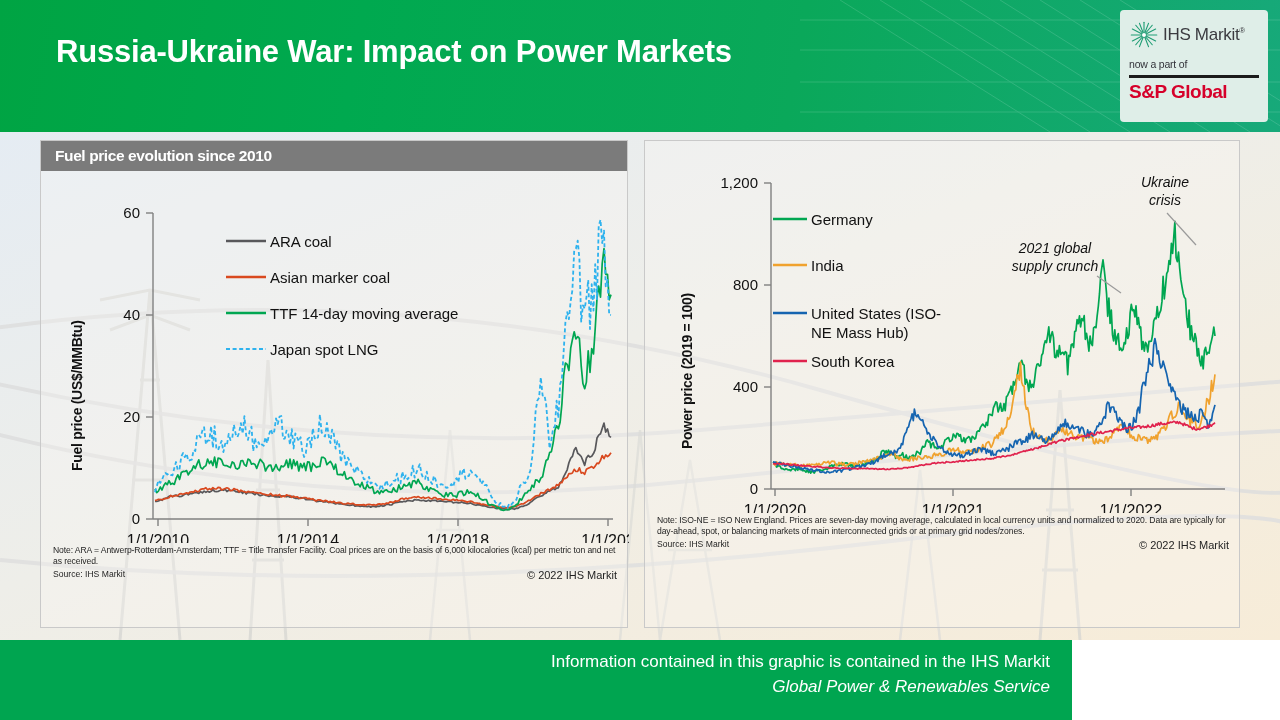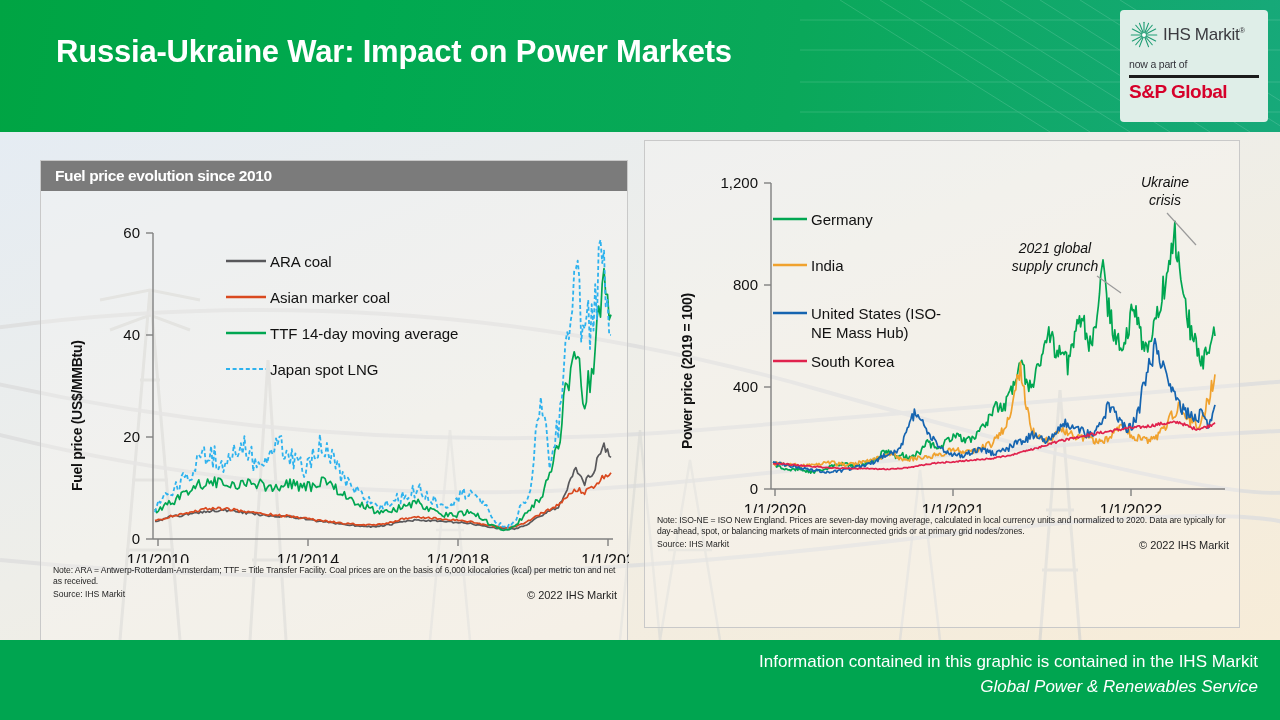--- a/index.html
+++ b/index.html
@@ -58,39 +58,39 @@
     font-size:10.5px; color:#33333a; margin-top:6px; letter-spacing:-.2px;
   }
   .logo-rule { height:3px; background:#1b1b1b; margin-top:5px; margin-bottom:3px; }
   .logo-sp {
     font-size:19px; font-weight:bold; color:#d6002a; letter-spacing:-.5px;
     white-space:nowrap;
   }
 
   
   .footer {
-    position:absolute; left:0; bottom:0; width:1280px; height:80px;
+    position:absolute; left:0; bottom:0; width:1072px; height:80px;
     background:#00a550;
   }
   .footer-line1 {
     position:absolute; right:22px; top:12px;
     color:#fff; font-size:17px; white-space:nowrap;
   }
   .footer-line2 {
     position:absolute; right:22px; top:37px;
     color:#fff; font-size:17px; font-style:italic; white-space:nowrap;
   }
 
   
   .panel {
     position:absolute; top:140px; height:488px;
     background:rgba(252,250,246,.30);
     border:1px solid #c9c9c9;
   }
-  .panel.left  { left:40px;  width:588px;margin-top:20px; }
+  .panel.left  { left:40px;  width:588px; }
   .panel.right { left:644px; width:596px; }
 
   .panel-title {
     height:30px; background:#7b7b7b; color:#ffffff;
     font-size:15.5px; font-weight:bold; letter-spacing:-.4px;
     display:flex; align-items:center; padding-left:14px; white-space:nowrap;
   }
 
   .panel-body { position:relative; height:414px; }
   .panel-note {

